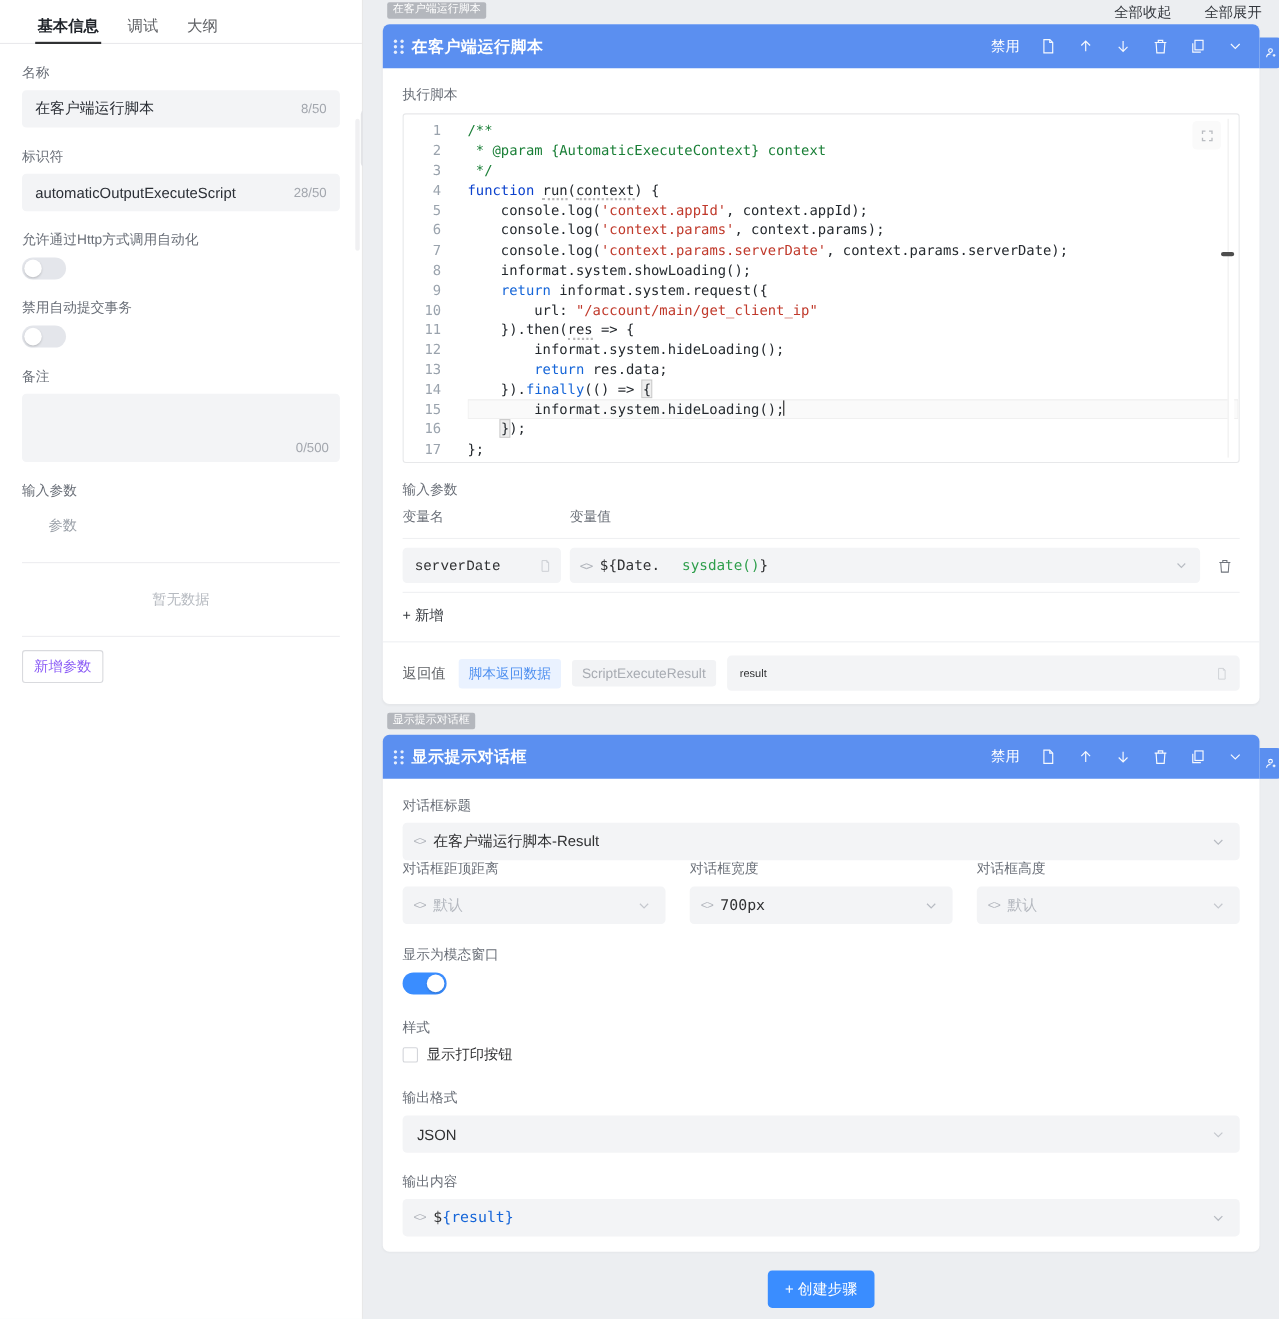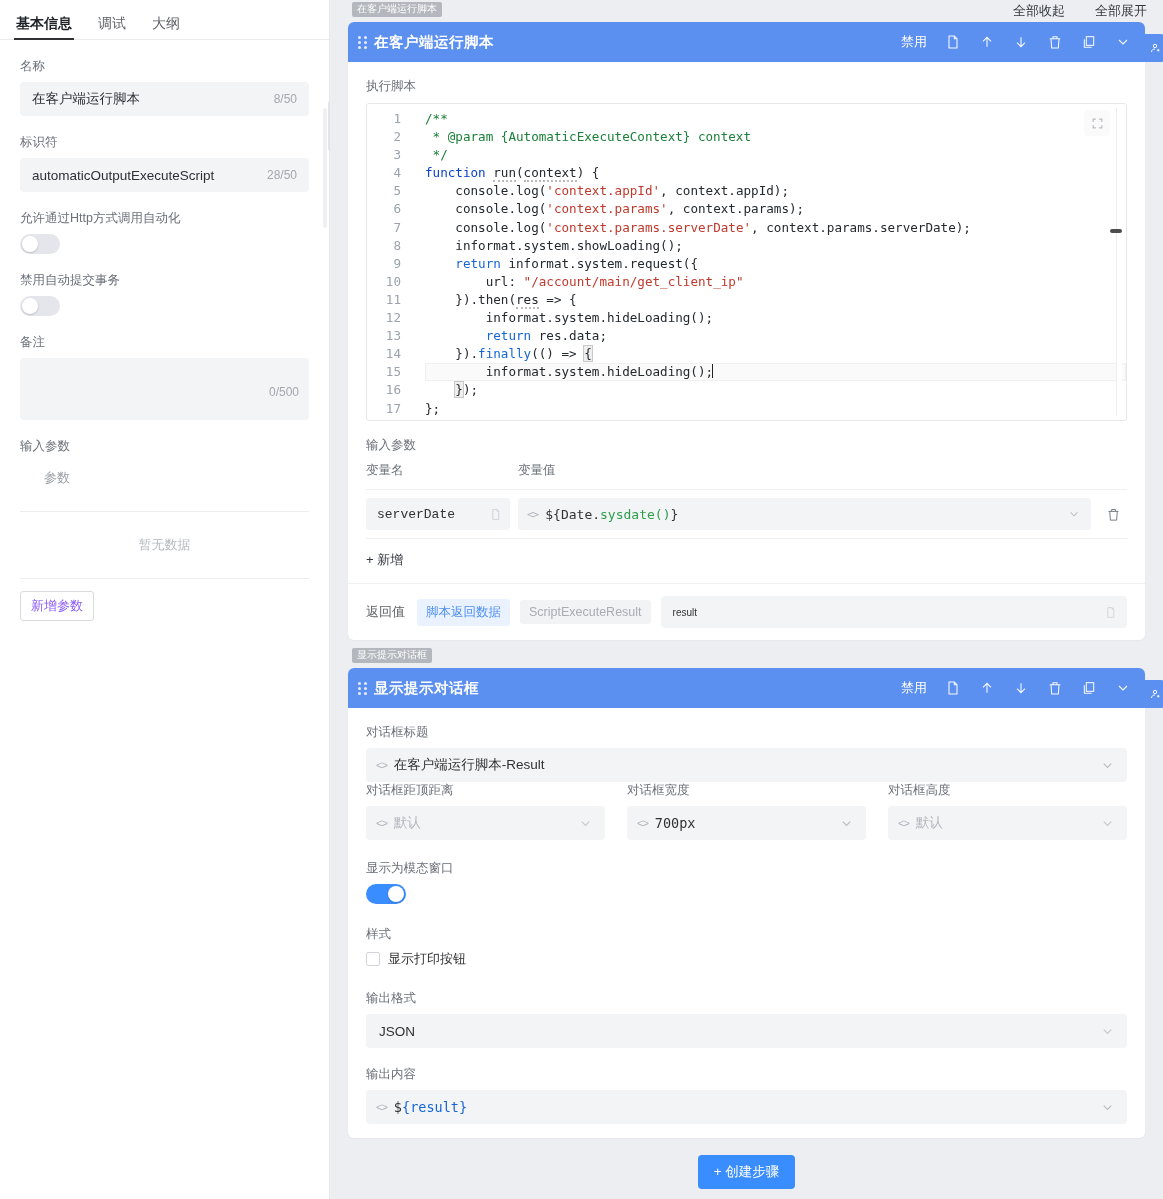--- a/index.html
+++ b/index.html
@@ -18,21 +18,21 @@
   .sidebar {
     width: 330px; height: 1199px;
     background: #fff;
     position: relative;
     flex: 0 0 330px;
     border-right: 1px solid #e8e8e8;
   }
   .tabs {
     display: flex; align-items: flex-end;
     gap: 26px;
-    padding: 0 16px;
+    padding: 0 34px;
     height: 40px;
     border-bottom: 1px solid #e9e9ec;
     margin: 0 0 0 0;
   }
   .tab {
     font-size: 14px; color: #606266; padding-bottom: 9px;
     position: relative; cursor: pointer; line-height: 1;
   }
   .tab.active { color: #1f2329; font-weight: bold; }
   .tab.active::after {
@@ -46,21 +46,21 @@
     background: #f3f4f6; border-radius: 4px; height: 34px;
     display: flex; align-items: center; padding: 0 12px;
     font-size: 13.5px; color: #2b2f36;
   }
   .inp .cnt { margin-left: auto; color: #a3a7ae; font-size: 12px; }
   .ta {
     background: #f3f4f6; border-radius: 4px; height: 62px;
     position: relative;
   }
   .ta .cnt {
-    position: absolute; right: 10px; bottom: 21px;
+    position: absolute; right: 10px; bottom: 6px;
     color: #a3a7ae; font-size: 12px;
   }
   .switch {
     width: 40px; height: 20px; border-radius: 10px;
     background: #e4e6eb; position: relative; cursor: pointer;
     margin-top: 2px;
   }
   .switch::after {
     content:""; position: absolute; top: 2px; left: 2px;
     width: 16px; height: 16px; border-radius: 50%; background: #fff;
@@ -256,21 +256,21 @@
 
   .footer {
     position: absolute; left: 0; right: 0; bottom: 0;
     height: 54px; display: flex; align-items: center; justify-content: center;
   }
   .btn-primary {
     background: #3a8dff; color: #fff; border: none; border-radius: 4px;
     font-size: 13.5px; padding: 8px 16px; cursor: pointer;
   }
   .mono { font-family: "DejaVu Sans Mono","Liberation Mono",monospace; }
-  .g { color: #2e9e4b; }
+  .g { color: #2e9e4b; margin-left: 20px; }
   .b { color: #1565d8; }
 </style>
 </head>
 <body>
 
 <div class="app">
 
   <aside class="sidebar">
     <div class="tabs">
       <div class="tab active">基本信息</div>

